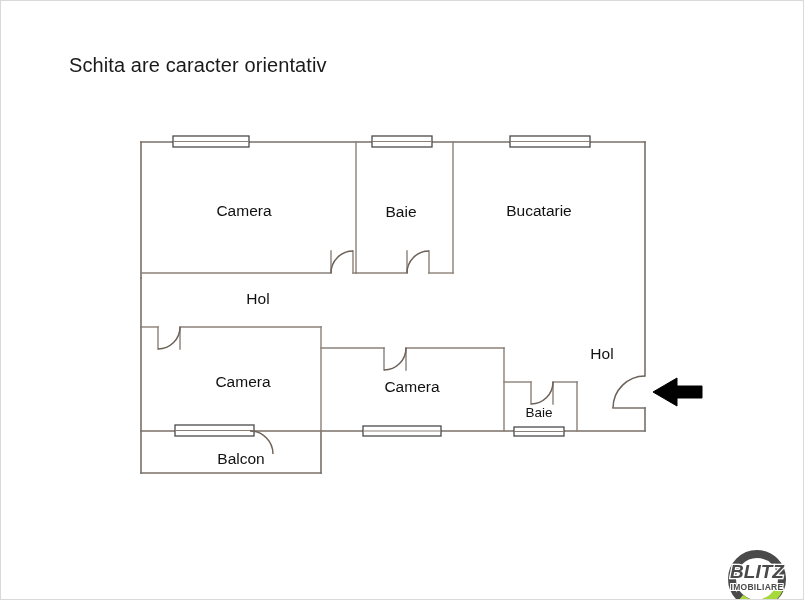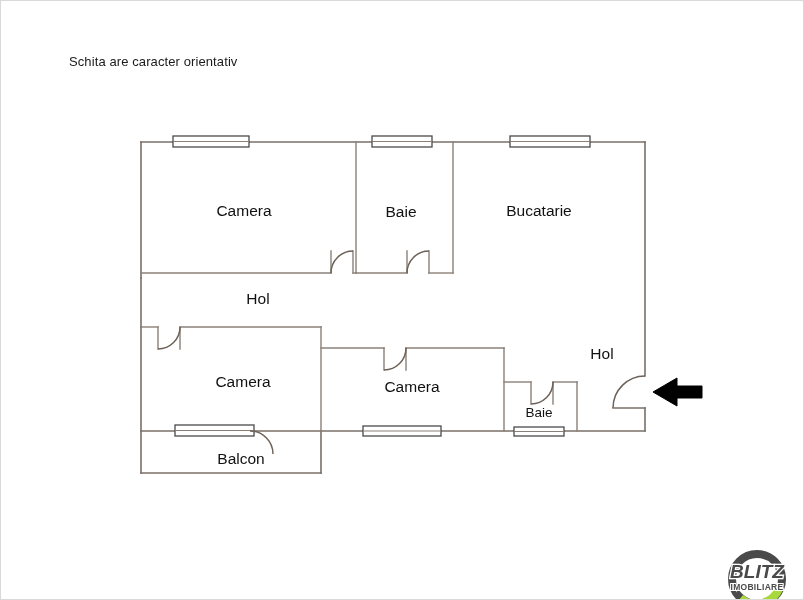--- a/index.html
+++ b/index.html
@@ -15,21 +15,21 @@
     height: 600px;
     background: #ffffff;
     box-sizing: border-box;
     border: 1px solid #d9d9d9;
     overflow: hidden;
   }
   #plan-title {
     position: absolute;
     left: 68px;
     top: 53px;
-    font-size: 13px;
+    font-size: 20px;
     color: #1a1a1a;
     letter-spacing: 0.1px;
     white-space: nowrap;
   }
   #floorplan-svg {
     position: absolute;
     left: 0;
     top: 0;
     width: 804px;
     height: 600px;

